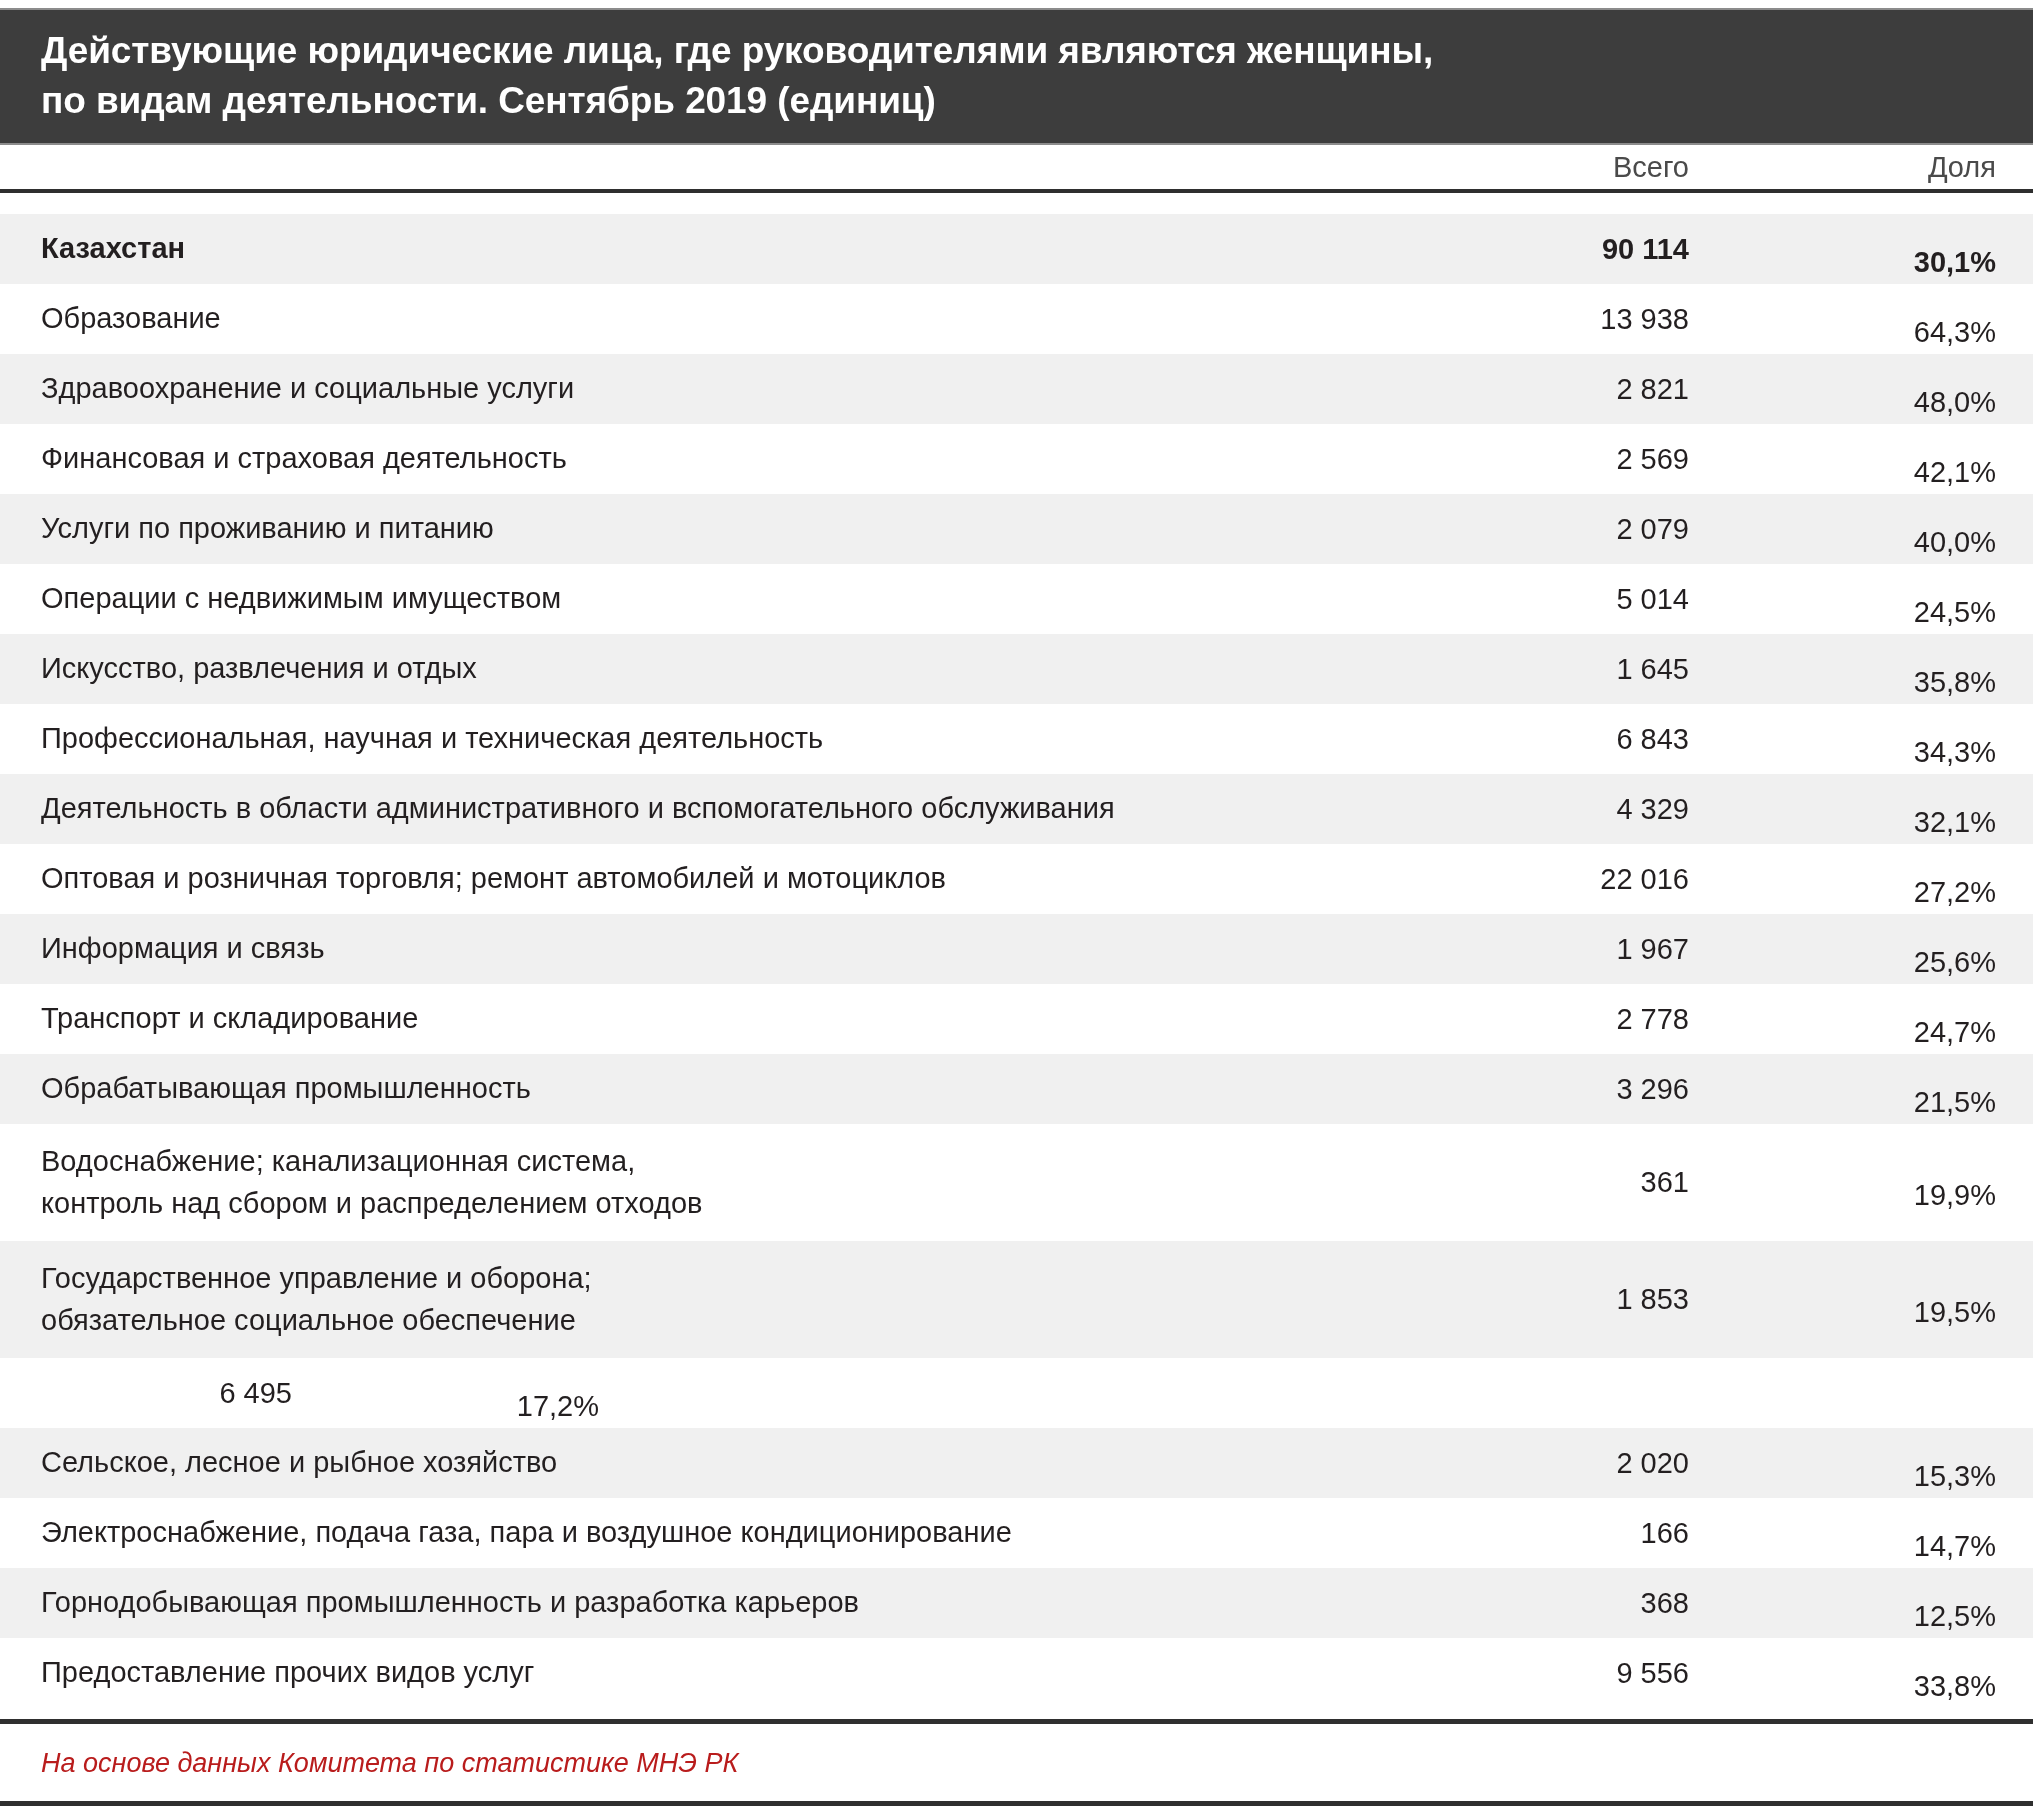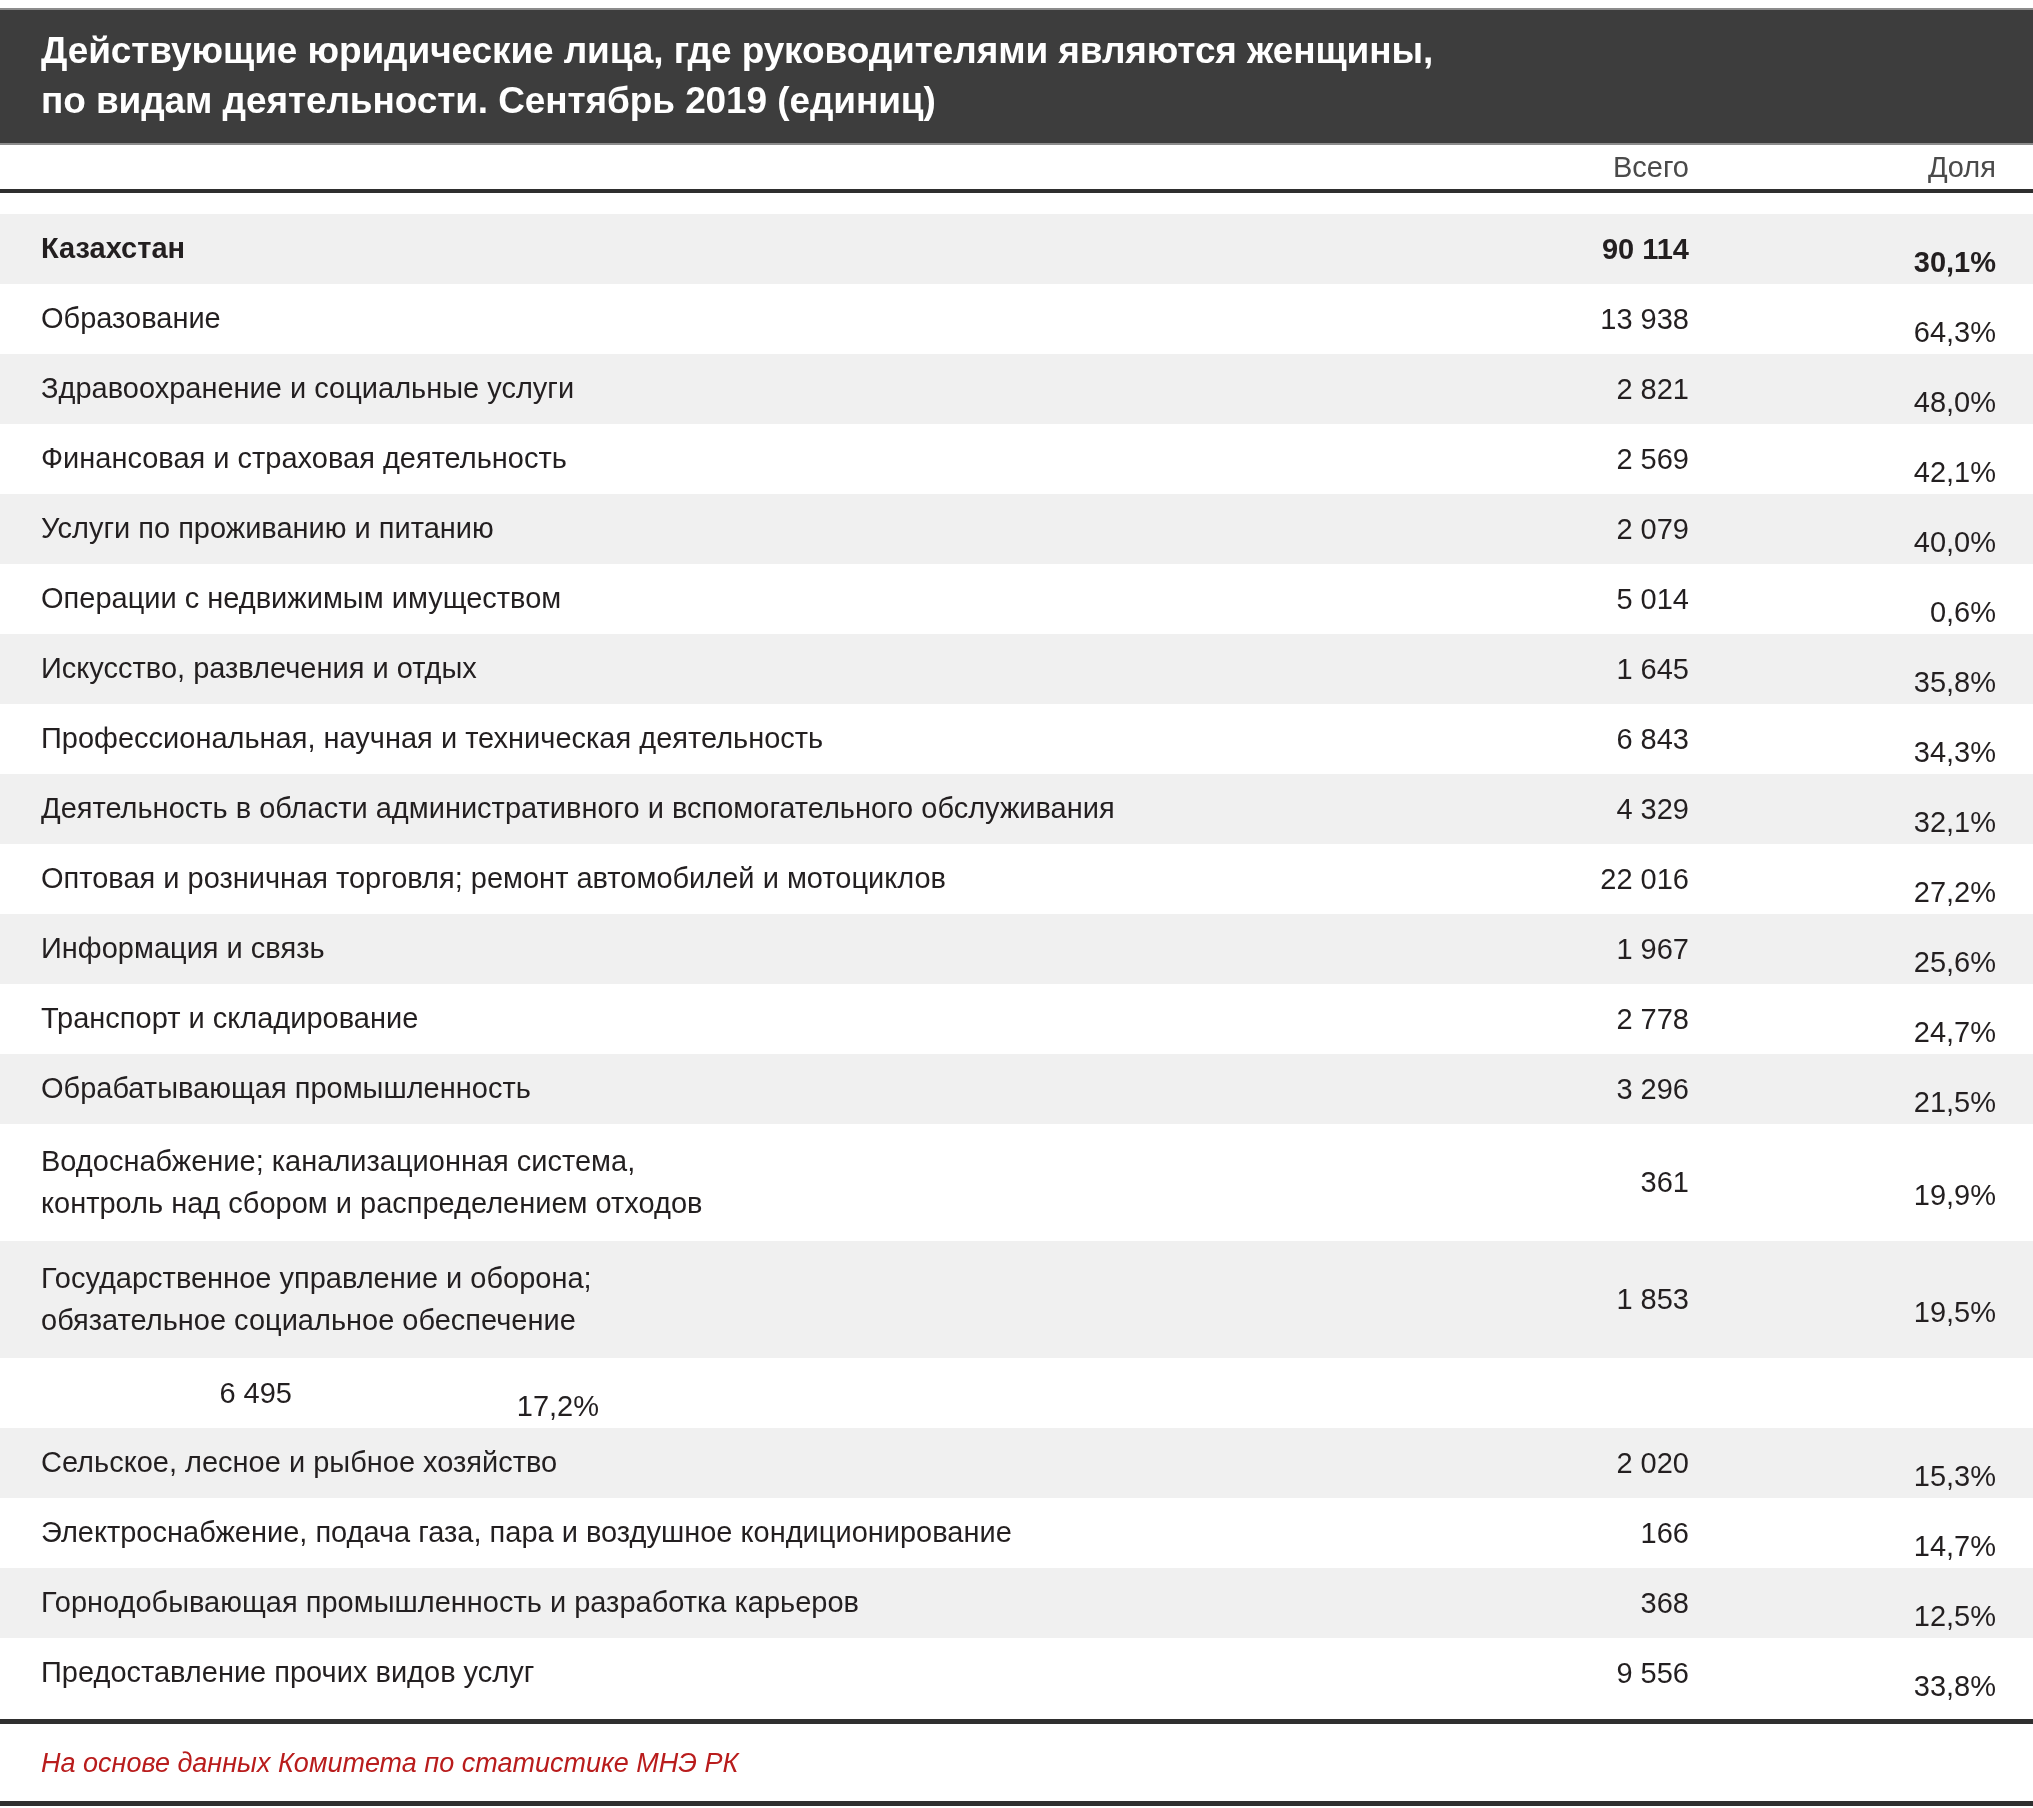--- a/index.html
+++ b/index.html
@@ -191,21 +191,21 @@
         <div class="cell-share">42,1%</div>
       </div>
       <div class="row stripe">
         <div class="cell-label">Услуги по проживанию и питанию</div>
         <div class="cell-total">2 079</div>
         <div class="cell-share">40,0%</div>
       </div>
       <div class="row">
         <div class="cell-label">Операции с недвижимым имуществом</div>
         <div class="cell-total">5 014</div>
-        <div class="cell-share">0,6%</div>
+        <div class="cell-share">24,5%</div>
       </div>
       <div class="row stripe">
         <div class="cell-label">Искусство, развлечения и отдых</div>
         <div class="cell-total">1 645</div>
         <div class="cell-share">35,8%</div>
       </div>
       <div class="row">
         <div class="cell-label">Профессиональная, научная и техническая деятельность</div>
         <div class="cell-total">6 843</div>
         <div class="cell-share">34,3%</div>

